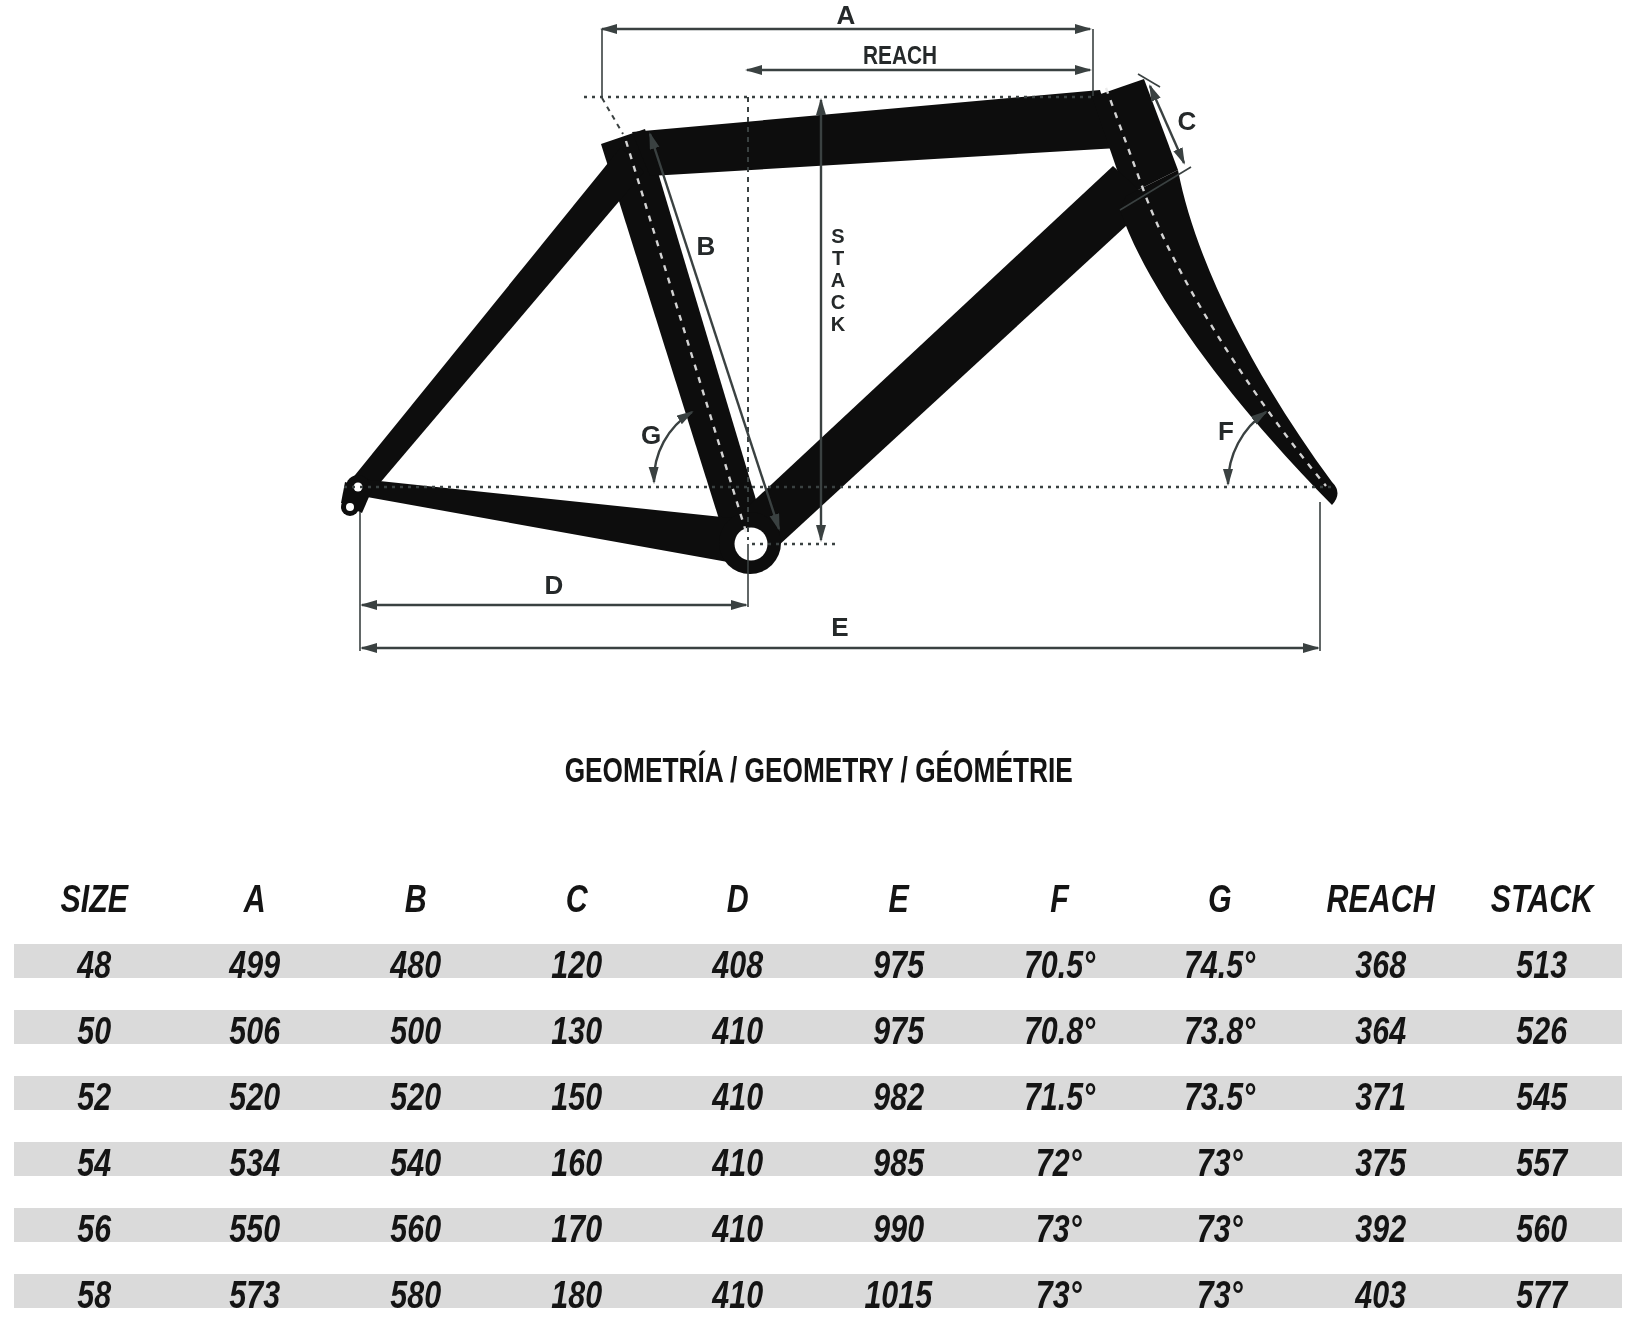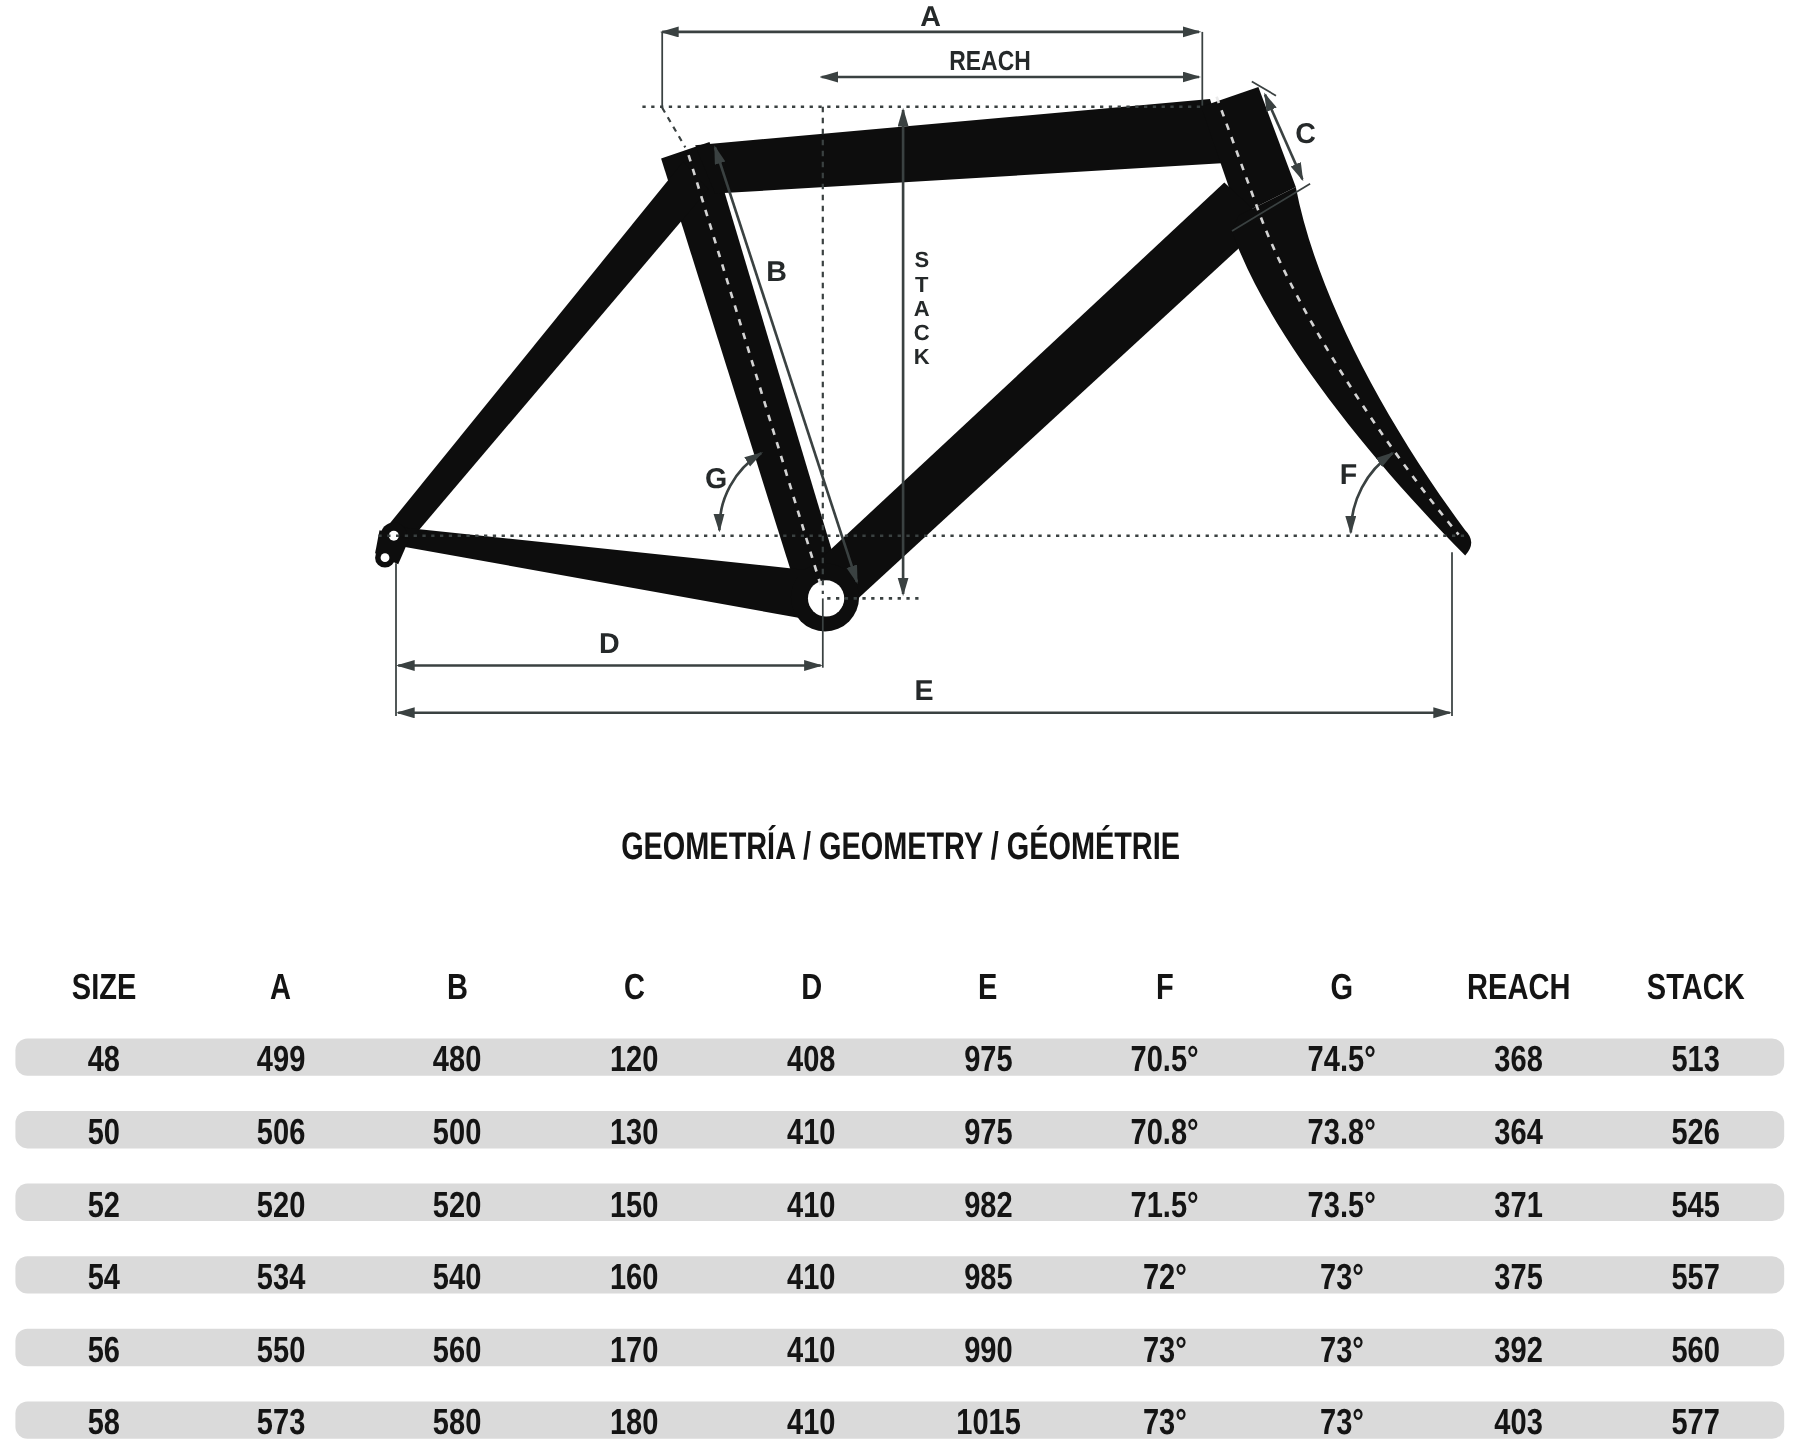--- a/index.html
+++ b/index.html
@@ -34,24 +34,24 @@
   .page-title{
     position:absolute;top:750px;left:0;width:100%;
     text-align:center;font-size:35px;font-weight:bold;color:var(--text,#141414);
     white-space:nowrap;
   }
   .cnd-title{display:inline-block;transform:scaleX(0.75);transform-origin:center;}
   .geo-table{position:absolute;top:878px;left:14px;width:1608px;}
   .thead,.trow{
     display:grid;grid-template-columns:repeat(10,1fr);
     align-items:center;
-    font-size:33px;font-weight:bold;color:var(--text,#141414);
+    font-size:38px;font-weight:bold;color:var(--text,#141414);font-style:italic;
   }
   .thead{height:36px;margin-bottom:30px;}
-  .trow{height:34px;margin-bottom:32px;background:var(--table-band,#dadada);border-radius:11px;}
+  .trow{height:34px;margin-bottom:32px;background:var(--table-band,#dadada);}
   .cell{text-align:center;white-space:nowrap;}
   .cnd{display:inline-block;transform:scaleX(0.8);transform-origin:center;}
 </style>
 </head>
 <body>
 
 <div class="diagram-wrap">
 <svg width="1638" height="700" viewBox="0 0 1638 700" xmlns="http://www.w3.org/2000/svg">
   <defs>
     <marker id="ah" markerWidth="17" markerHeight="12" refX="15" refY="5" orient="auto-start-reverse" markerUnits="userSpaceOnUse">

